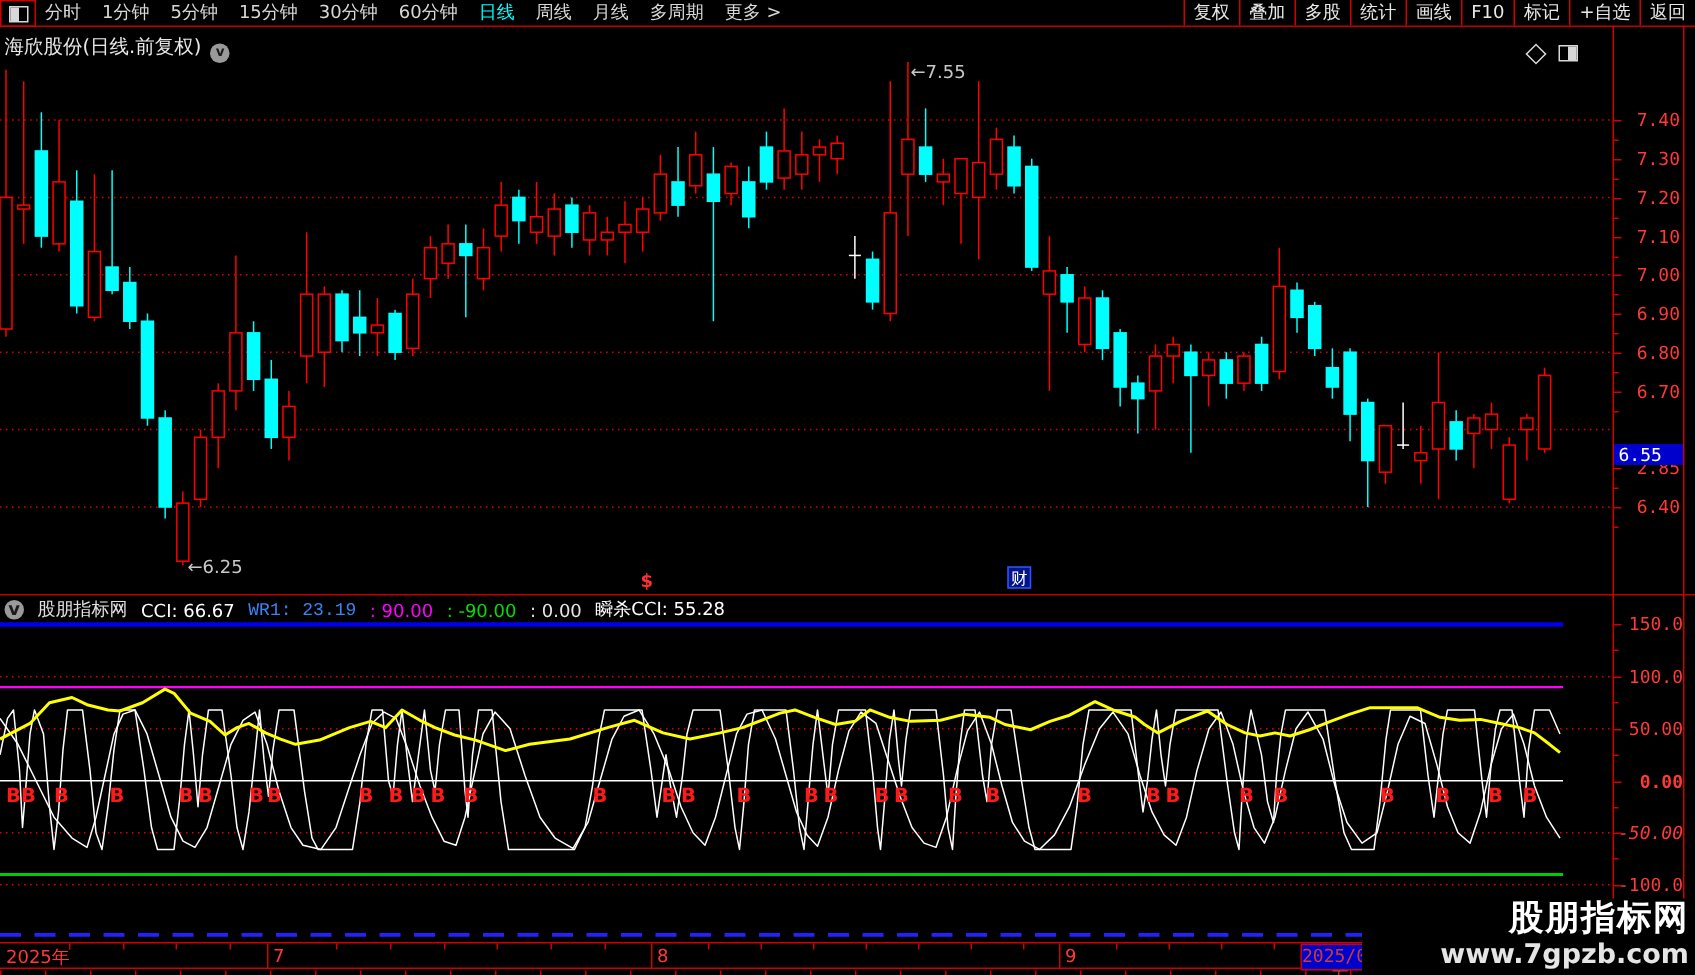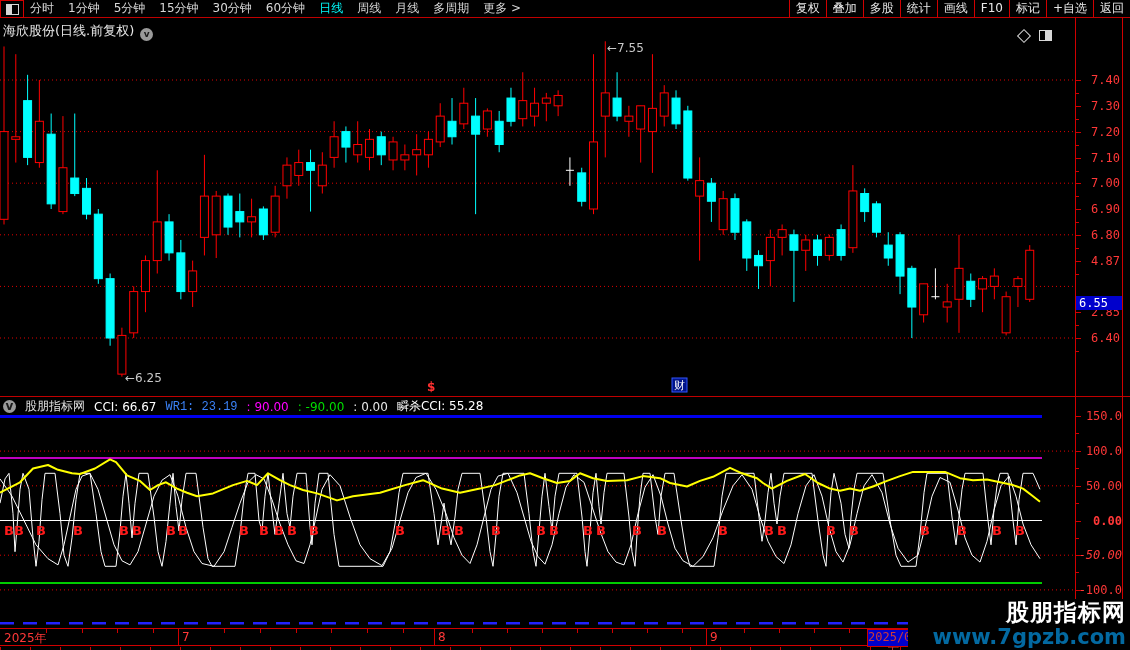--- a/index.html
+++ b/index.html
@@ -40,21 +40,21 @@
   #empty-tag{position:absolute;top:0;height:16px;border:1px solid #d00000;background:#000;}
   .tl-sep{position:absolute;top:0;width:1px;height:17px;background:#d00000;}
   .tl-tick{position:absolute;top:0;width:1px;height:4px;background:#d00000;}
   
   #bottomstrip{position:absolute;left:0;top:646px;width:1130px;height:4px;overflow:hidden;}
   .bs-v{position:absolute;top:1px;width:1px;height:3px;background:#d00000;}
   
   #watermark{position:absolute;right:0;top:599px;width:222px;height:51px;background:#000;z-index:60;
              display:flex;flex-direction:column;align-items:flex-end;justify-content:center;padding-right:4px;box-sizing:border-box;}
   #watermark .w1{color:#fff;font-size:23px;font-weight:bold;line-height:25px;letter-spacing:1px;}
-  #watermark .w2{color:#0369a1;font-size:21px;font-weight:bold;line-height:24px;font-family:"DejaVu Sans","Liberation Sans",sans-serif;}
+  #watermark .w2{color:#e5e5e5;font-size:18px;font-weight:bold;line-height:24px;font-family:"DejaVu Sans","Liberation Sans",sans-serif;}
   svg{position:absolute;overflow:visible;}
 </style>
 </head>
 <body>
 
 <div id="screen">
 
   <div id="topbar">
     <div id="corner-icon-cell">
       <span class="half-square-l"></span>
@@ -478,21 +478,21 @@
       <div class="tick" style="left: 0px; width: 3px; top: 154px;"></div>
       <div class="plabel mono" style="top: 159px;">7.00</div>
       <div class="tick" style="left: 0px; width: 5px; top: 166px;"></div>
       <div class="tick" style="left: 0px; width: 3px; top: 179px;"></div>
       <div class="plabel mono" style="top: 185px;">6.90</div>
       <div class="tick" style="left: 0px; width: 5px; top: 192px;"></div>
       <div class="tick" style="left: 0px; width: 3px; top: 205px;"></div>
       <div class="plabel mono" style="top: 211px;">6.80</div>
       <div class="tick" style="left: 0px; width: 5px; top: 218px;"></div>
       <div class="tick" style="left: 0px; width: 3px; top: 231px;"></div>
-      <div class="plabel mono" style="top: 237px;">4.87</div>
+      <div class="plabel mono" style="top: 237px;">6.70</div>
       <div class="tick" style="left: 0px; width: 5px; top: 244px;"></div>
       <div class="tick" style="left: 0px; width: 3px; top: 257px;"></div>
       <div class="plabel mono" style="top: 288px;">2.85</div>
       <div class="tick" style="left: 0px; width: 5px; top: 295px;"></div>
       <div class="tick" style="left: 0px; width: 3px; top: 308px;"></div>
       <div class="plabel mono" style="top: 314px;">6.40</div>
       <div class="tick" style="left: 0px; width: 5px; top: 321px;"></div>
       <div class="tick" style="left: 0px; width: 3px; top: 334px;"></div>
       <div id="price-tag" class="mono" style="left: 0px; top: 267px; width: 40px;">6.55</div>
     </div>

